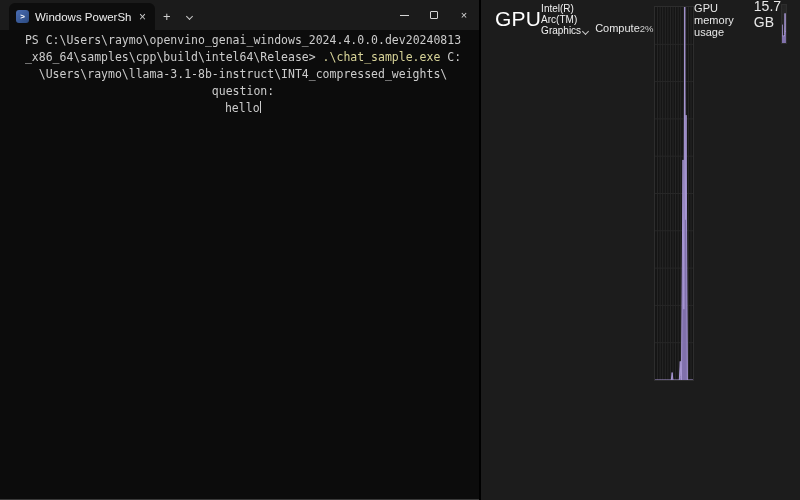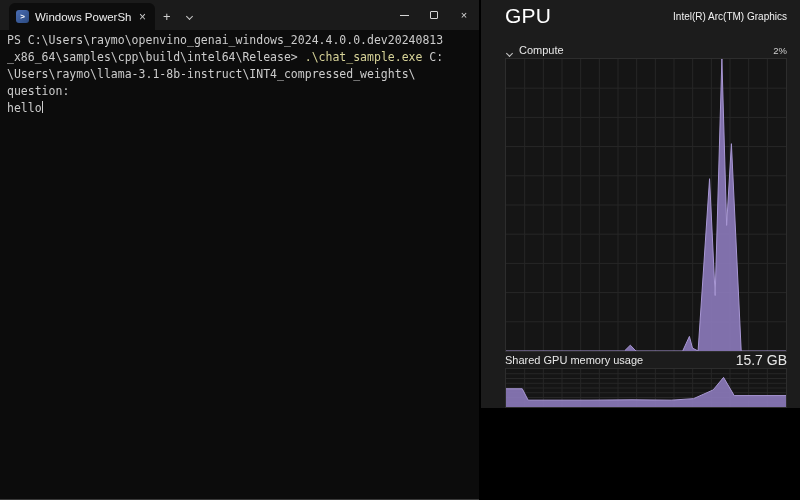--- a/index.html
+++ b/index.html
@@ -14,25 +14,25 @@
   .ps-icon { width:13px; height:13px; border-radius:3px; background:linear-gradient(135deg,#4a6db3,#2b4a80); color:#fff; font-size:8px; line-height:13px; text-align:center; font-weight:bold; flex-shrink:0; }
   .tab-title { flex:1; font-size:11.5px; color:#ededed; white-space:nowrap; overflow:hidden; }
   .tab-close { color:#c8c8c8; font-size:12px; line-height:12px; padding:0 2px; }
   .tabbar-btn { color:#cfcfcf; font-size:13px; height:27px; display:flex; align-items:center; padding:0 8px; }
   .chev { width:5px; height:5px; border-left:1px solid #c8c8c8; border-bottom:1px solid #c8c8c8; transform:rotate(-45deg); display:inline-block; }
   .caption-buttons { margin-left:auto; display:flex; height:30px; align-self:flex-start; }
   .cap-btn { width:30px; height:30px; display:flex; align-items:center; justify-content:center; color:#d6d6d6; font-size:11px; }
   .min-glyph { width:9px; border-top:1px solid #d6d6d6; display:inline-block; }
   .max-glyph { width:8px; height:8px; border:1px solid #d6d6d6; border-radius:1px; display:inline-block; }
   .terminal-body { flex:1; padding:2px 0 0 7px; font-family:"DejaVu Sans Mono", monospace; font-size:11.5px; line-height:17px; color:#cccccc; white-space:pre; overflow:hidden; }
-  .term-line { height:17px; }
+  .term-line { height:17px;text-align:center; }
   .cursor { display:inline-block; width:1.5px; height:12px; background:#cccccc; vertical-align:-1px; }
 
   
-  .gpu-panel { flex:1; height:408px; margin-left:2px; background:#1c1c1c; padding:4px 13px 0 24px; display:flex; flex-direction:column; }
+  .gpu-panel { flex:1; height:500px; margin-left:2px; background:#1c1c1c; padding:4px 13px 0 14px; display:flex; flex-direction:row; }
   .gpu-header { display:flex; align-items:center; height:30px; }
   .gpu-title { font-size:21px; font-weight:400; color:#ffffff; letter-spacing:.2px; }
   .gpu-name { margin-left:auto; font-size:10px; color:#f2f2f2; }
   .section-row { display:flex; align-items:flex-end; height:14px; margin-top:16px; }
   .section-chev { margin:0 7px 0 2px; }
   .section-label { font-size:11px; color:#e8e8e8; }
   .util-value { margin-left:auto; font-size:9.5px; color:#cfcfcf; }
   .chart { border:1px solid #2d2d2d; background:#151515; position:relative; }
   .main-chart { margin-top:2px; height:375px; }
   .mem-row { display:flex; align-items:center; height:20px;gap:20px; }

